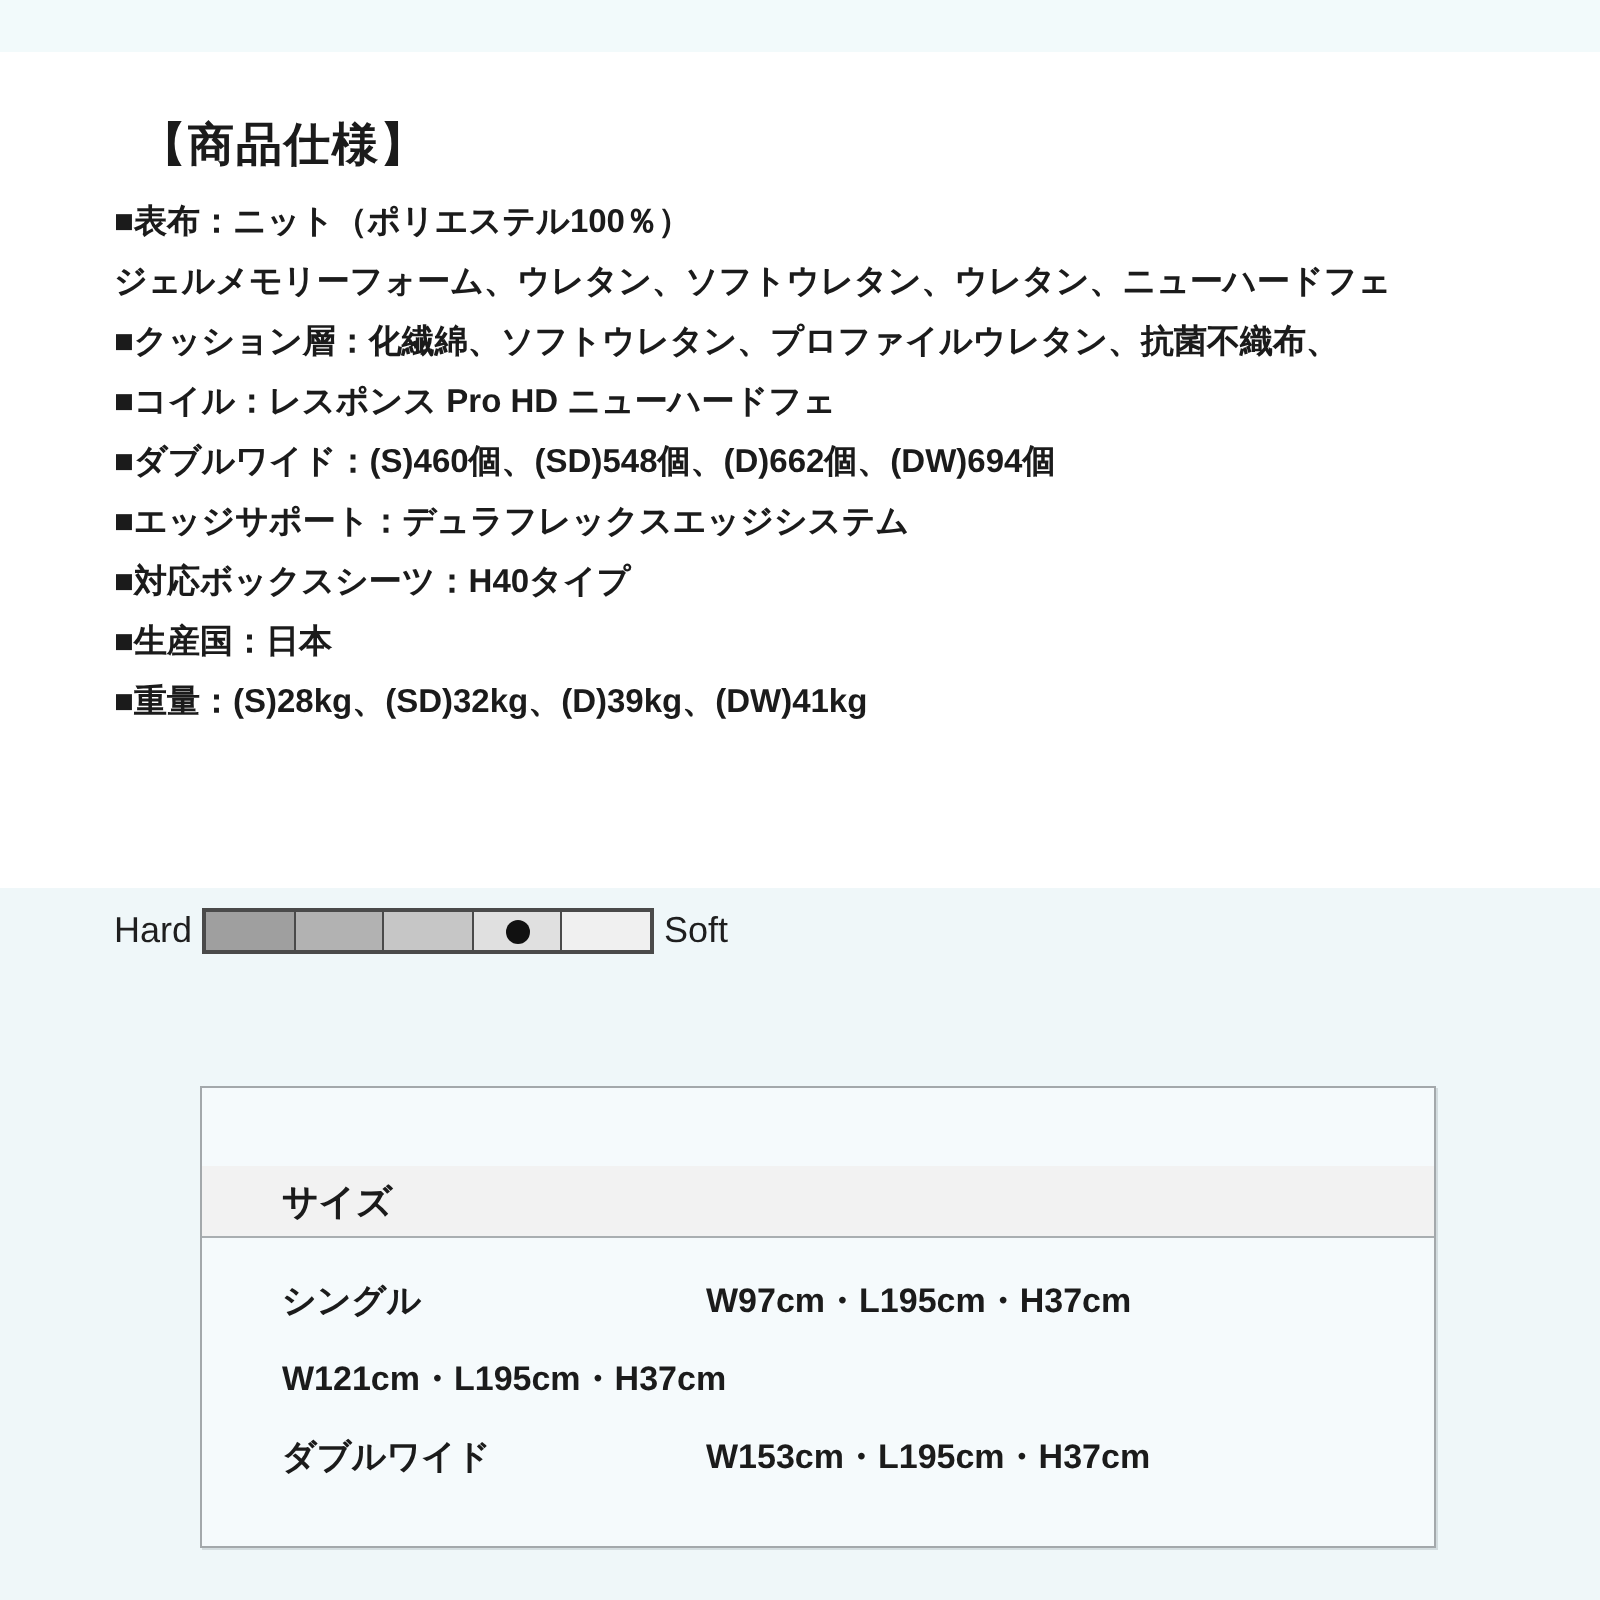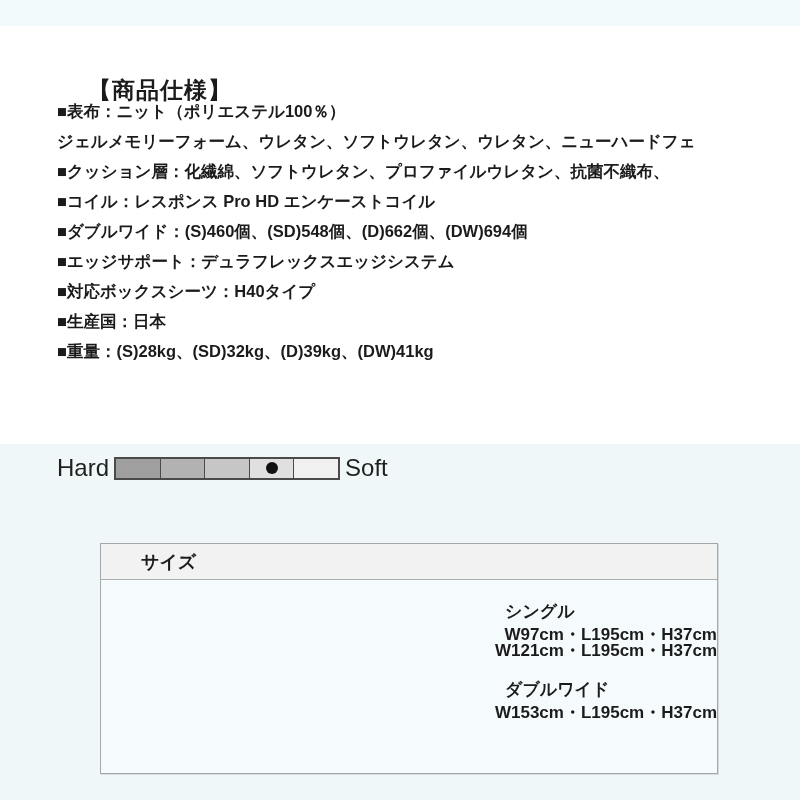--- a/index.html
+++ b/index.html
@@ -25,21 +25,21 @@
     white-space:nowrap;
   }
   .spec-lines {
     position:absolute; left:57px; top:96px;
     font-size:16.5px; font-weight:700; line-height:30px;
   }
   .spec-line { white-space:nowrap; }
   .firmness {
     position:absolute; left:57px; top:454px;
     display:flex; align-items:center; gap:5px;
-    font-size:24px; font-weight:400; color:#1f1f1f;
+    font-size:18px; font-weight:400; color:#1f1f1f;
   }
   .firm-label { white-space:nowrap; }
   .firm-bar {
     width:226px; height:23px;
     border:2px solid #4a4a4a;
     box-sizing:border-box;
     display:flex;
     background:#ffffff;
   }
   .firm-seg {
@@ -61,44 +61,45 @@
     box-shadow:1px 1px 0 rgba(160,170,175,0.35);
   }
   .size-table-header {
     height:36px;
     background:#f2f2f2;
     border-bottom:1px solid #a9aeb1;
     display:flex; align-items:center;
     padding-left:40px;
     font-size:18px; font-weight:700;
     box-sizing:border-box;
+    margin-top:39px;
   }
   .size-table-body { padding-top:20px; }
   .size-row {
     height:39px;
-    display:flex; align-items:flex-end;
+    display:flex; align-items:flex-start;
     padding-left:40px;
-    font-size:17px; font-weight:700;flex-direction:column;
+    font-size:17px; font-weight:700;
   }
   .size-name { width:212px; white-space:nowrap; }
   .size-dims { white-space:nowrap; }
 </style>
 </head>
 <body>
 
 <div class="bg-top"></div>
 <div class="bg-lower"></div>
 
-<h1 class="spec-title" style="margin:18px;">【商品仕様】</h1>
+<h1 class="spec-title" style="margin:0;">【商品仕様】</h1>
 
 <div class="spec-lines">
   <div class="spec-line">■表布：ニット（ポリエステル100％）</div>
   <div class="spec-line">ジェルメモリーフォーム、ウレタン、ソフトウレタン、ウレタン、ニューハードフェ</div>
   <div class="spec-line">■クッション層：化繊綿、ソフトウレタン、プロファイルウレタン、抗菌不織布、</div>
-  <div class="spec-line">■コイル：レスポンス Pro HD エンケーストコイル</div>
+  <div class="spec-line">■コイル：レスポンス Pro HD ニューハードフェ</div>
   <div class="spec-line">■ダブルワイド：(S)460個、(SD)548個、(D)662個、(DW)694個</div>
   <div class="spec-line">■エッジサポート：デュラフレックスエッジシステム</div>
   <div class="spec-line">■対応ボックスシーツ：H40タイプ</div>
   <div class="spec-line">■生産国：日本</div>
   <div class="spec-line">■重量：(S)28kg、(SD)32kg、(D)39kg、(DW)41kg</div>
 </div>
 
 <div class="firmness">
   <span class="firm-label">Hard</span>
   <div class="firm-bar">

